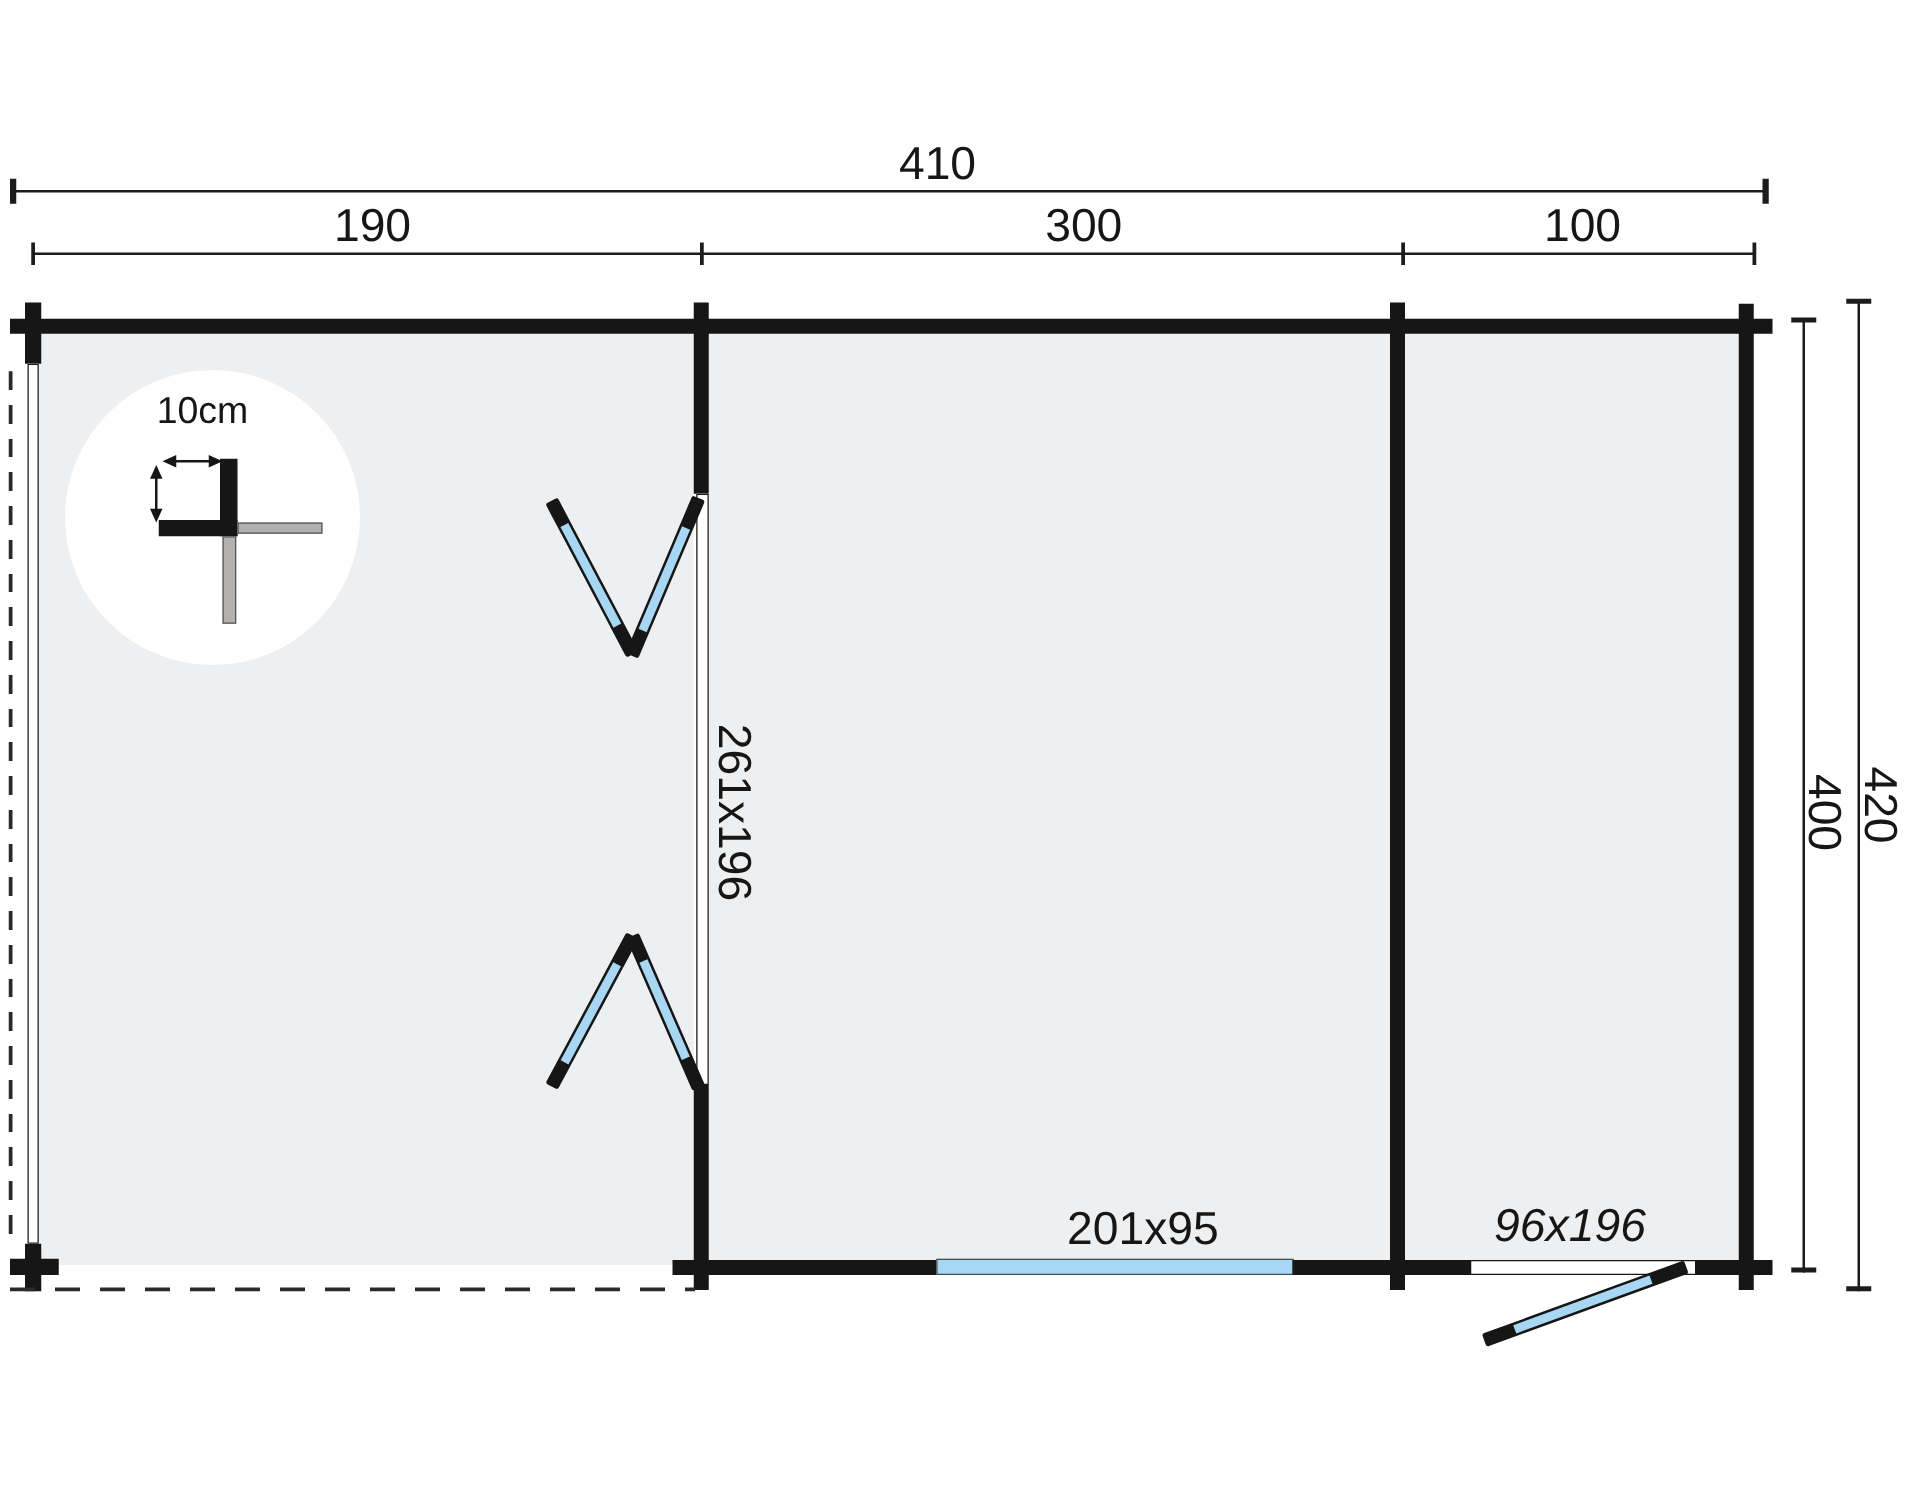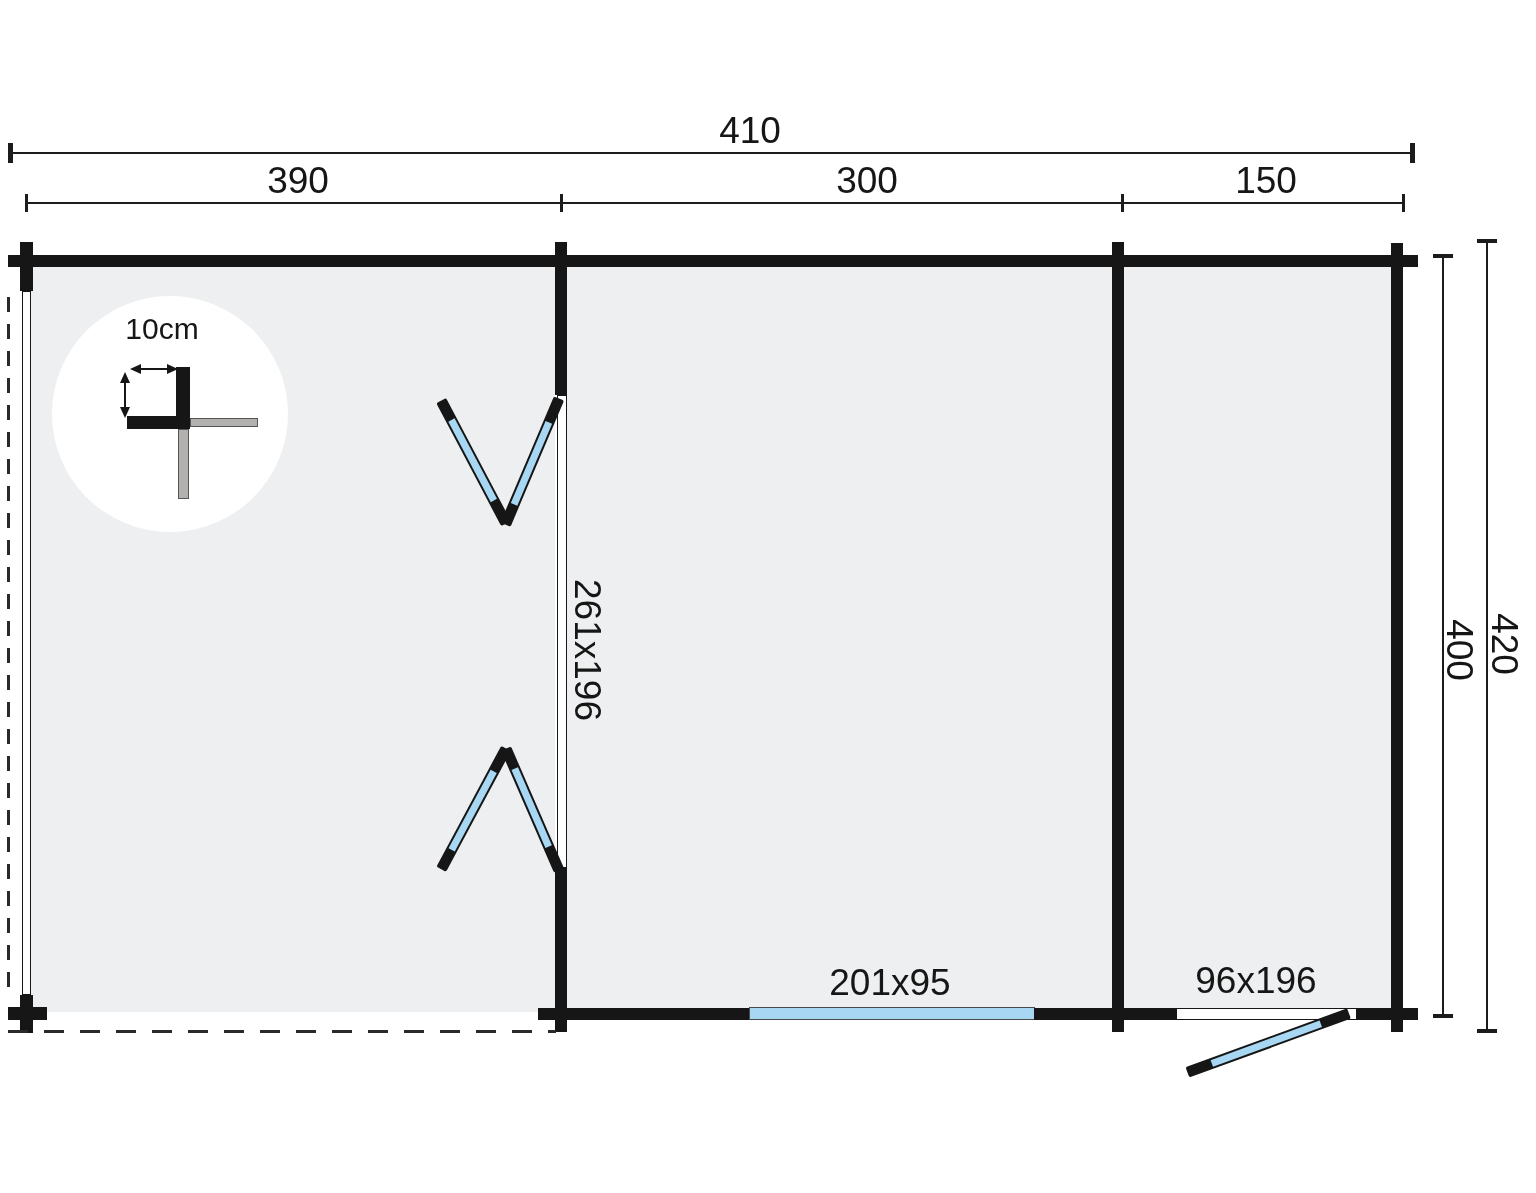--- a/index.html
+++ b/index.html
@@ -39,23 +39,23 @@
   <div class="dimline" style="left:10px;top:152px;width:1403px;height:2px;"></div>
   <div class="tick" style="left:8px;top:143px;width:5px;height:20px;"></div>
   <div class="tick" style="left:1410px;top:143px;width:5px;height:20px;"></div>
   <div class="lbl" style="left:680px;top:110px;width:140px;">410</div>
 
   <div class="dimline" style="left:26px;top:202px;width:1378px;height:2px;"></div>
   <div class="tick" style="left:25px;top:194px;width:3px;height:18px;"></div>
   <div class="tick" style="left:560px;top:194px;width:3px;height:18px;"></div>
   <div class="tick" style="left:1121px;top:194px;width:3px;height:18px;"></div>
   <div class="tick" style="left:1402px;top:194px;width:3px;height:18px;"></div>
-  <div class="lbl" style="left:228px;top:160px;width:140px;">390</div>
+  <div class="lbl" style="left:228px;top:160px;width:140px;">190</div>
   <div class="lbl" style="left:797px;top:160px;width:140px;">300</div>
-  <div class="lbl" style="left:1196px;top:160px;width:140px;">150</div>
+  <div class="lbl" style="left:1196px;top:160px;width:140px;">100</div>
 
   <div class="dimline" style="left:1442px;top:255px;width:2px;height:763px;"></div>
   <div class="tick" style="left:1433px;top:254px;width:20px;height:4px;"></div>
   <div class="tick" style="left:1433px;top:1014px;width:20px;height:4px;"></div>
   <div class="lbl rot" style="left:1394px;top:629px;width:130px;">400</div>
 
   <div class="dimline" style="left:1486px;top:240px;width:2px;height:793px;"></div>
   <div class="tick" style="left:1477px;top:239px;width:20px;height:4px;"></div>
   <div class="tick" style="left:1477px;top:1029px;width:20px;height:4px;"></div>
   <div class="lbl rot" style="left:1439px;top:623px;width:130px;">420</div>
@@ -92,23 +92,23 @@
       <div class="glass"></div>
     </div>
   <div class="leaf" style="left:506px;top:743px;width:137px;transform:rotate(118.2deg);">
       <div class="glass"></div>
     </div>
   <div class="lbl rot" style="left:502px;top:629px;width:170px;">261x196</div>
 
   <div class="leaf long" style="left:1349px;top:1008px;width:172px;transform:rotate(160deg);">
       <div class="glass"></div>
     </div>
-  <div class="lbl" style="left:1171px;top:960px;width:170px;">96x196</div>
+  <div class="lbl" style="left:1171px;top:960px;width:170px;font-style:italic;">96x196</div>
 
-  <div class="lbl" style="left:805px;top:962px;width:170px;">201x95</div>
+  <div class="lbl" style="left:805px;top:962px;width:170px;text-align:right;">201x95</div>
 
   <div id="detail-circle">
     <div class="lbl" style="left:45px;top:12px;width:130px;font-size:30px;">10cm</div>
     <div class="wall" style="left:124px;top:71px;width:14px;height:62px;"></div>
     <div class="wall" style="left:75px;top:120px;width:63px;height:13px;"></div>
     <div class="grey-bar" style="left:138px;top:122px;width:68px;height:9px;"></div>
     <div class="grey-bar" style="left:126px;top:133px;width:11px;height:70px;"></div>
 
     <div class="tri tri-l" style="left:78px;top:68px;"></div>
     <div class="abs" style="left:88px;top:72px;width:28px;height:2px;background:#161616;"></div>

